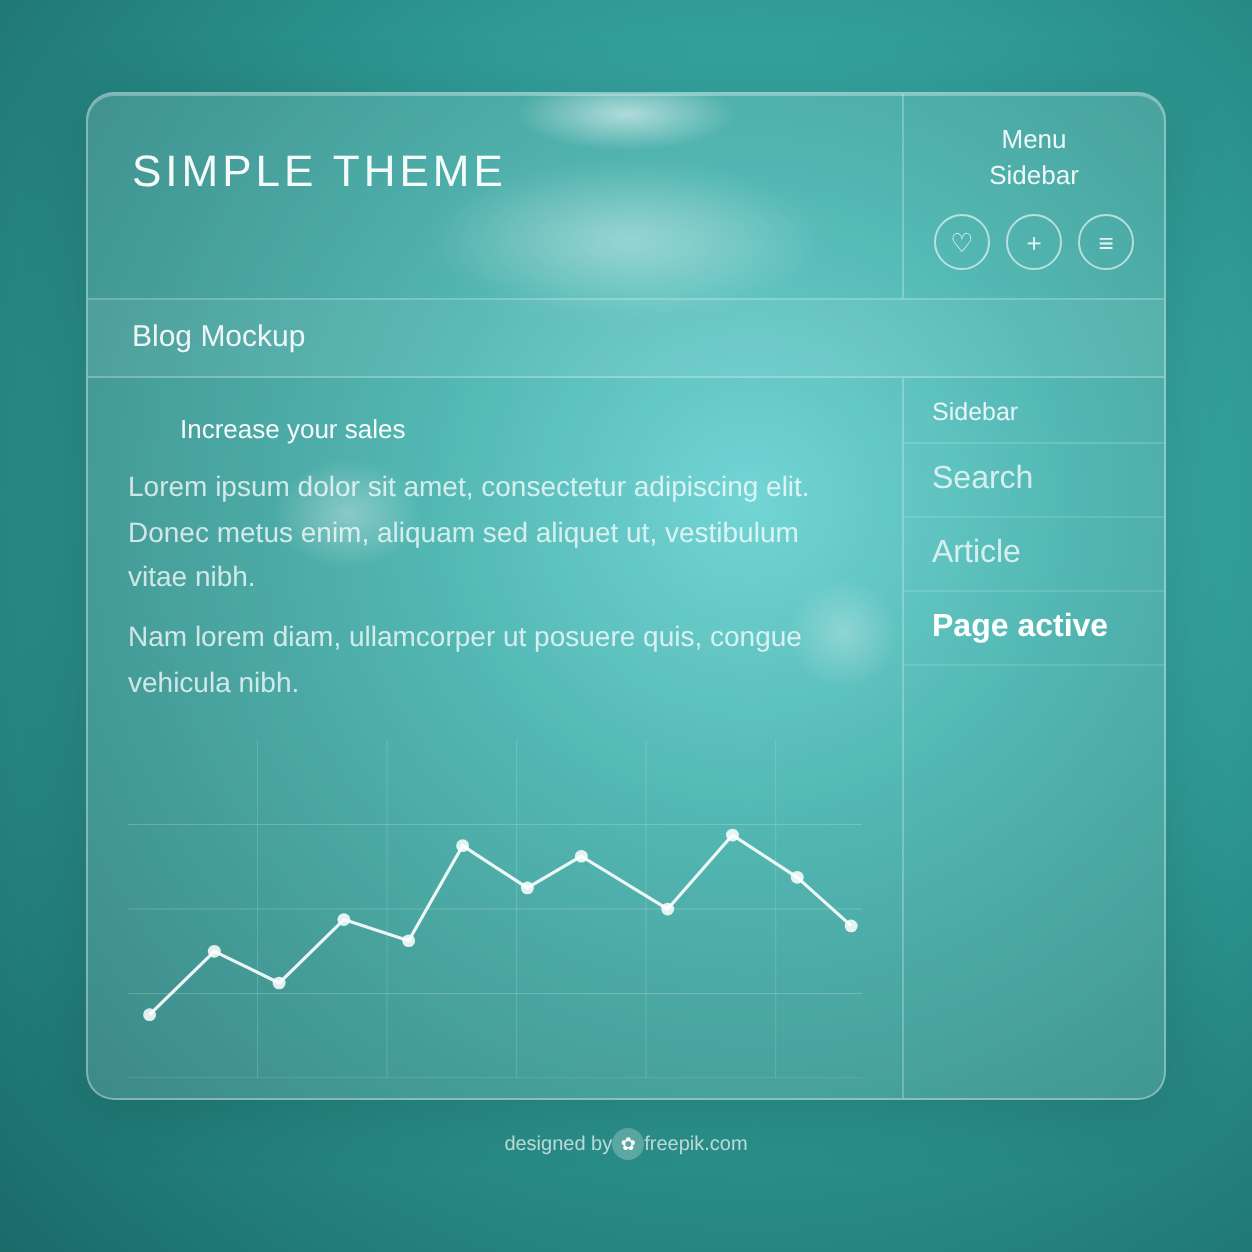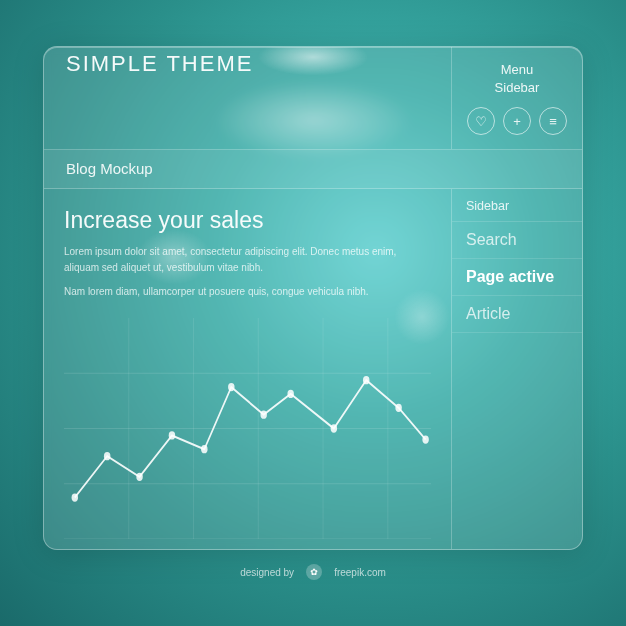--- a/index.html
+++ b/index.html
@@ -42,21 +42,21 @@
     }
 
     
     .header-row {
       display: flex;
       border-bottom: 1px solid rgba(255,255,255,0.25);
     }
 
     .header-title-area {
       flex: 1;
-      padding: 4px 22px 14px;
+      padding: 26px 22px 14px;
       border-right: 1px solid rgba(255,255,255,0.25);
     }
 
     .header-title {
       color: rgba(255,255,255,0.95);
       font-size: 22px;
       font-weight: 300;
       letter-spacing: 2px;
       text-transform: uppercase;
     }
@@ -121,28 +121,29 @@
       flex: 1;
       padding: 18px 20px 10px;
       border-right: 1px solid rgba(255,255,255,0.25);
       display: flex;
       flex-direction: column;
       position: relative;
     }
 
     .content-headline {
       color: rgba(255,255,255,0.95);
-      font-size: 23px;
+      font-size: 13px;
       font-weight: 300;
       margin-bottom: 10px;
+      margin-left: 26px;
     }
 
     .content-text {
       color: rgba(255,255,255,0.75);
-      font-size: 10px;
+      font-size: 14px;
       line-height: 1.6;
       margin-bottom: 8px;
     }
 
     
     .chart-area {
       flex: 1;
       position: relative;
       margin-top: 10px;
       min-height: 160px;
@@ -215,21 +216,21 @@
       opacity: 0.5;
     }
 
     
     .footer {
       margin-top: 14px;
       color: rgba(255,255,255,0.7);
       font-size: 10px;
       display: flex;
       align-items: center;
-      gap: 12px;
+      gap: 0;
       justify-content: center;
     }
 
     .footer-logo {
       width: 16px;
       height: 16px;
       background: rgba(255,255,255,0.25);
       border-radius: 50%;
       display: inline-flex;
       align-items: center;
@@ -300,22 +301,22 @@
           <circle cx="280" cy="45" r="3" fill="rgba(255,255,255,0.85)"></circle>
           <circle cx="310" cy="65" r="3" fill="rgba(255,255,255,0.85)"></circle>
           <circle cx="335" cy="88" r="3" fill="rgba(255,255,255,0.85)"></circle>
         </svg>
       </div>
     </div>
 
     <div class="sidebar-nav">
       <div class="sidebar-section-label">Sidebar</div>
       <div class="nav-item">Search</div>
+      <div class="nav-item">Article</div>
       <div class="nav-item active">Page active</div>
-      <div class="nav-item">Article</div>
     </div>
   </div>
 </div>
 
 <div class="footer">
   <span>designed by</span>
   <span class="footer-logo">✿</span>
   <span>freepik.com</span>
 </div>
 

